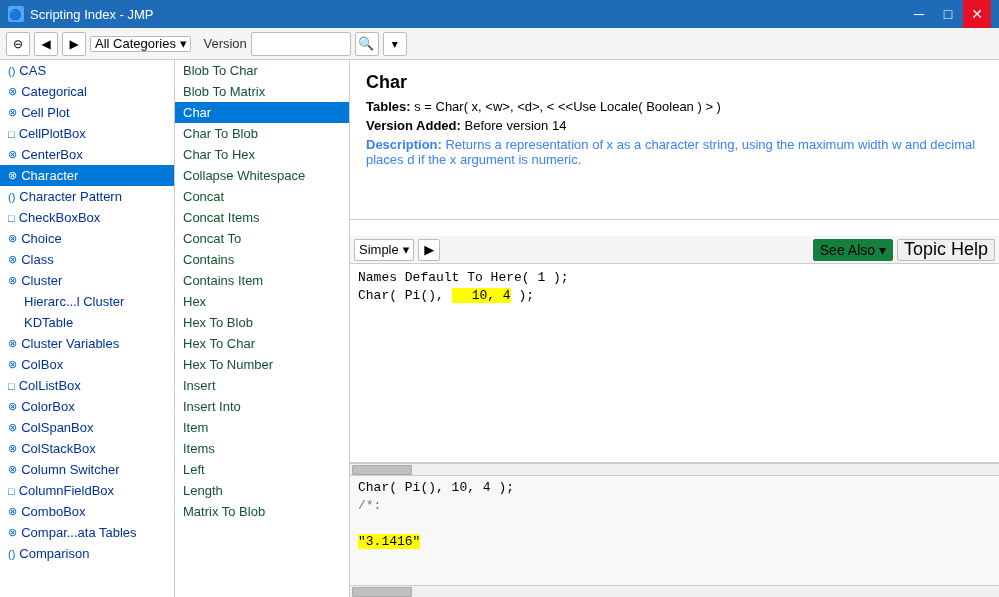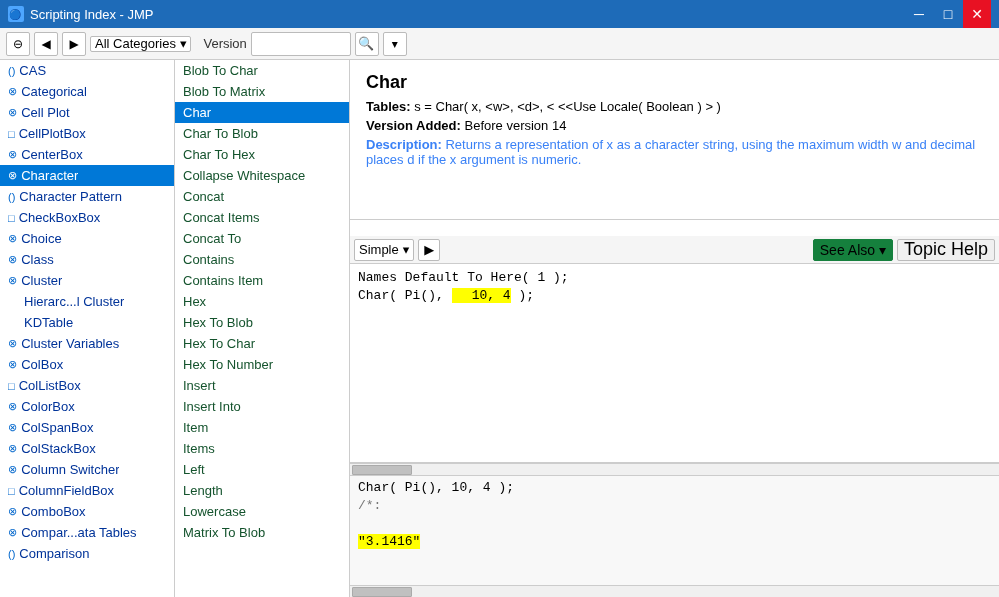--- a/index.html
+++ b/index.html
@@ -287,21 +287,20 @@
         <div class="middle-item">Hex</div>
         <div class="middle-item">Hex To Blob</div>
         <div class="middle-item">Hex To Char</div>
         <div class="middle-item">Hex To Number</div>
         <div class="middle-item">Insert</div>
         <div class="middle-item">Insert Into</div>
         <div class="middle-item">Item</div>
         <div class="middle-item">Items</div>
         <div class="middle-item">Left</div>
         <div class="middle-item">Length</div>
-        <div class="middle-item">Lowercase</div>
         <div class="middle-item">Matrix To Blob</div>
       </div>
   </div>
 
   <div class="right-panel">
 
     <div class="doc-area">
       <div class="doc-title">Char</div>
       <div class="doc-syntax">
         <span class="label">Tables:</span>

